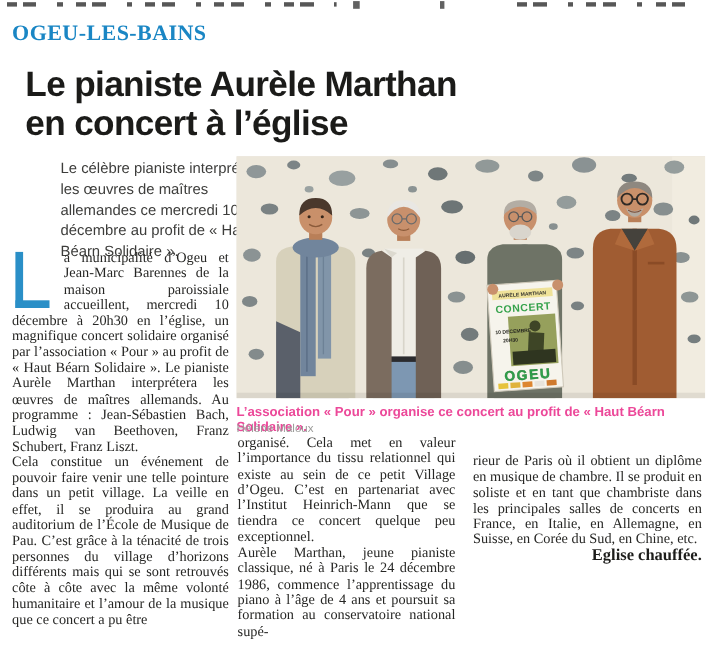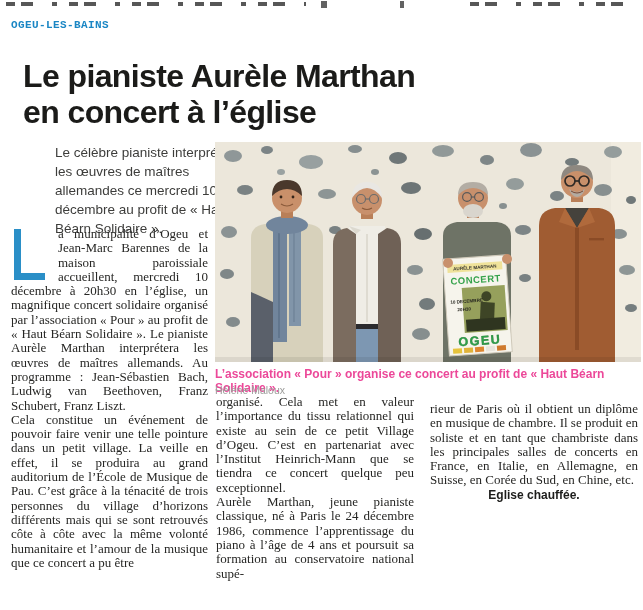--- a/index.html
+++ b/index.html
@@ -8,47 +8,47 @@
   .abs{position:absolute;}
 
   
   .top-strip{left:0;top:0;width:643px;height:9px;overflow:hidden;}
   .strip-seg{position:absolute;top:2px;height:4px;opacity:.8;
     background:repeating-linear-gradient(90deg,#2d2d2d 0 9px,transparent 9px 15px,#2d2d2d 15px 27px,transparent 27px 46px,#2d2d2d 46px 51px,transparent 51px 63px);}
   .strip-a{left:6px;width:300px;}
   .strip-b{left:470px;width:168px;}
   .strip-dot{position:absolute;top:1px;width:6px;height:7px;background:#2d2d2d;opacity:.75;}
 
-  .kicker{left:11px;top:19px;font-family:Liberation Mono, monospace;
-    font-weight:700;font-size:11px;letter-spacing:.4px;color:#1a86c4;}
+  .kicker{left:11px;top:19px;font-family:Liberation Serif, serif;
+    font-weight:700;font-size:20px;letter-spacing:.4px;color:#1a86c4;}
   .headline{left:9px;top:44px;width:560px;margin:14px;
     font-family:"Liberation Sans",sans-serif;font-weight:700;
     font-size:32px;line-height:36px;letter-spacing:-.6px;color:#1b1b19;}
 
   .lede{left:12px;top:143px;width:201px;font-family:"Liberation Sans",sans-serif;
     font-size:13.5px;line-height:19px;color:#3d3d3b;margin-left:43px;}
 
   .col{font-size:13px;line-height:14.3px;text-align:justify;color:#262624;}
   .col p{margin:0;}
   .col1{left:11px;top:227px;width:197px;height:383px;overflow:hidden;}
   .col2{left:216px;top:395px;width:198px;}
-  .col3{left:430px;top:402px;width:208px;}
+  .col3{left:430px;top:412px;width:208px;}
 
   .dropcap{float:left;width:31px;height:51px;margin:2px 13px 3px 3px;
     border-left:7px solid #2a8fc7;border-bottom:7px solid #2a8fc7;box-sizing:border-box;}
   .sr{position:absolute;width:1px;height:1px;overflow:hidden;clip:rect(0 0 0 0);}
 
   .photo{left:215px;top:142px;width:426px;height:220px;background:#ebe6db;}
   .caption{left:215px;top:367px;width:424px;font-family:"Liberation Sans",sans-serif;
     font-weight:700;font-size:12px;color:#ec4899;}
   .credit{left:215px;top:384px;font-family:"Liberation Sans",sans-serif;
     font-size:10.5px;color:#9c9c9a;}
 
-  .note{font-family:Liberation Sans, sans-serif;font-weight:700;font-size:12px;
-    text-align:center;color:#1d1d1b;}
+  .note{font-family:Liberation Serif, serif;font-weight:700;font-size:15px;
+    text-align:right;color:#1d1d1b;}
 
   svg text{font-family:"Liberation Sans",sans-serif;}
 </style>
 </head>
 <body>
 
 <div>
 
   <div class="abs top-strip">
     <div class="strip-seg strip-a"></div>

